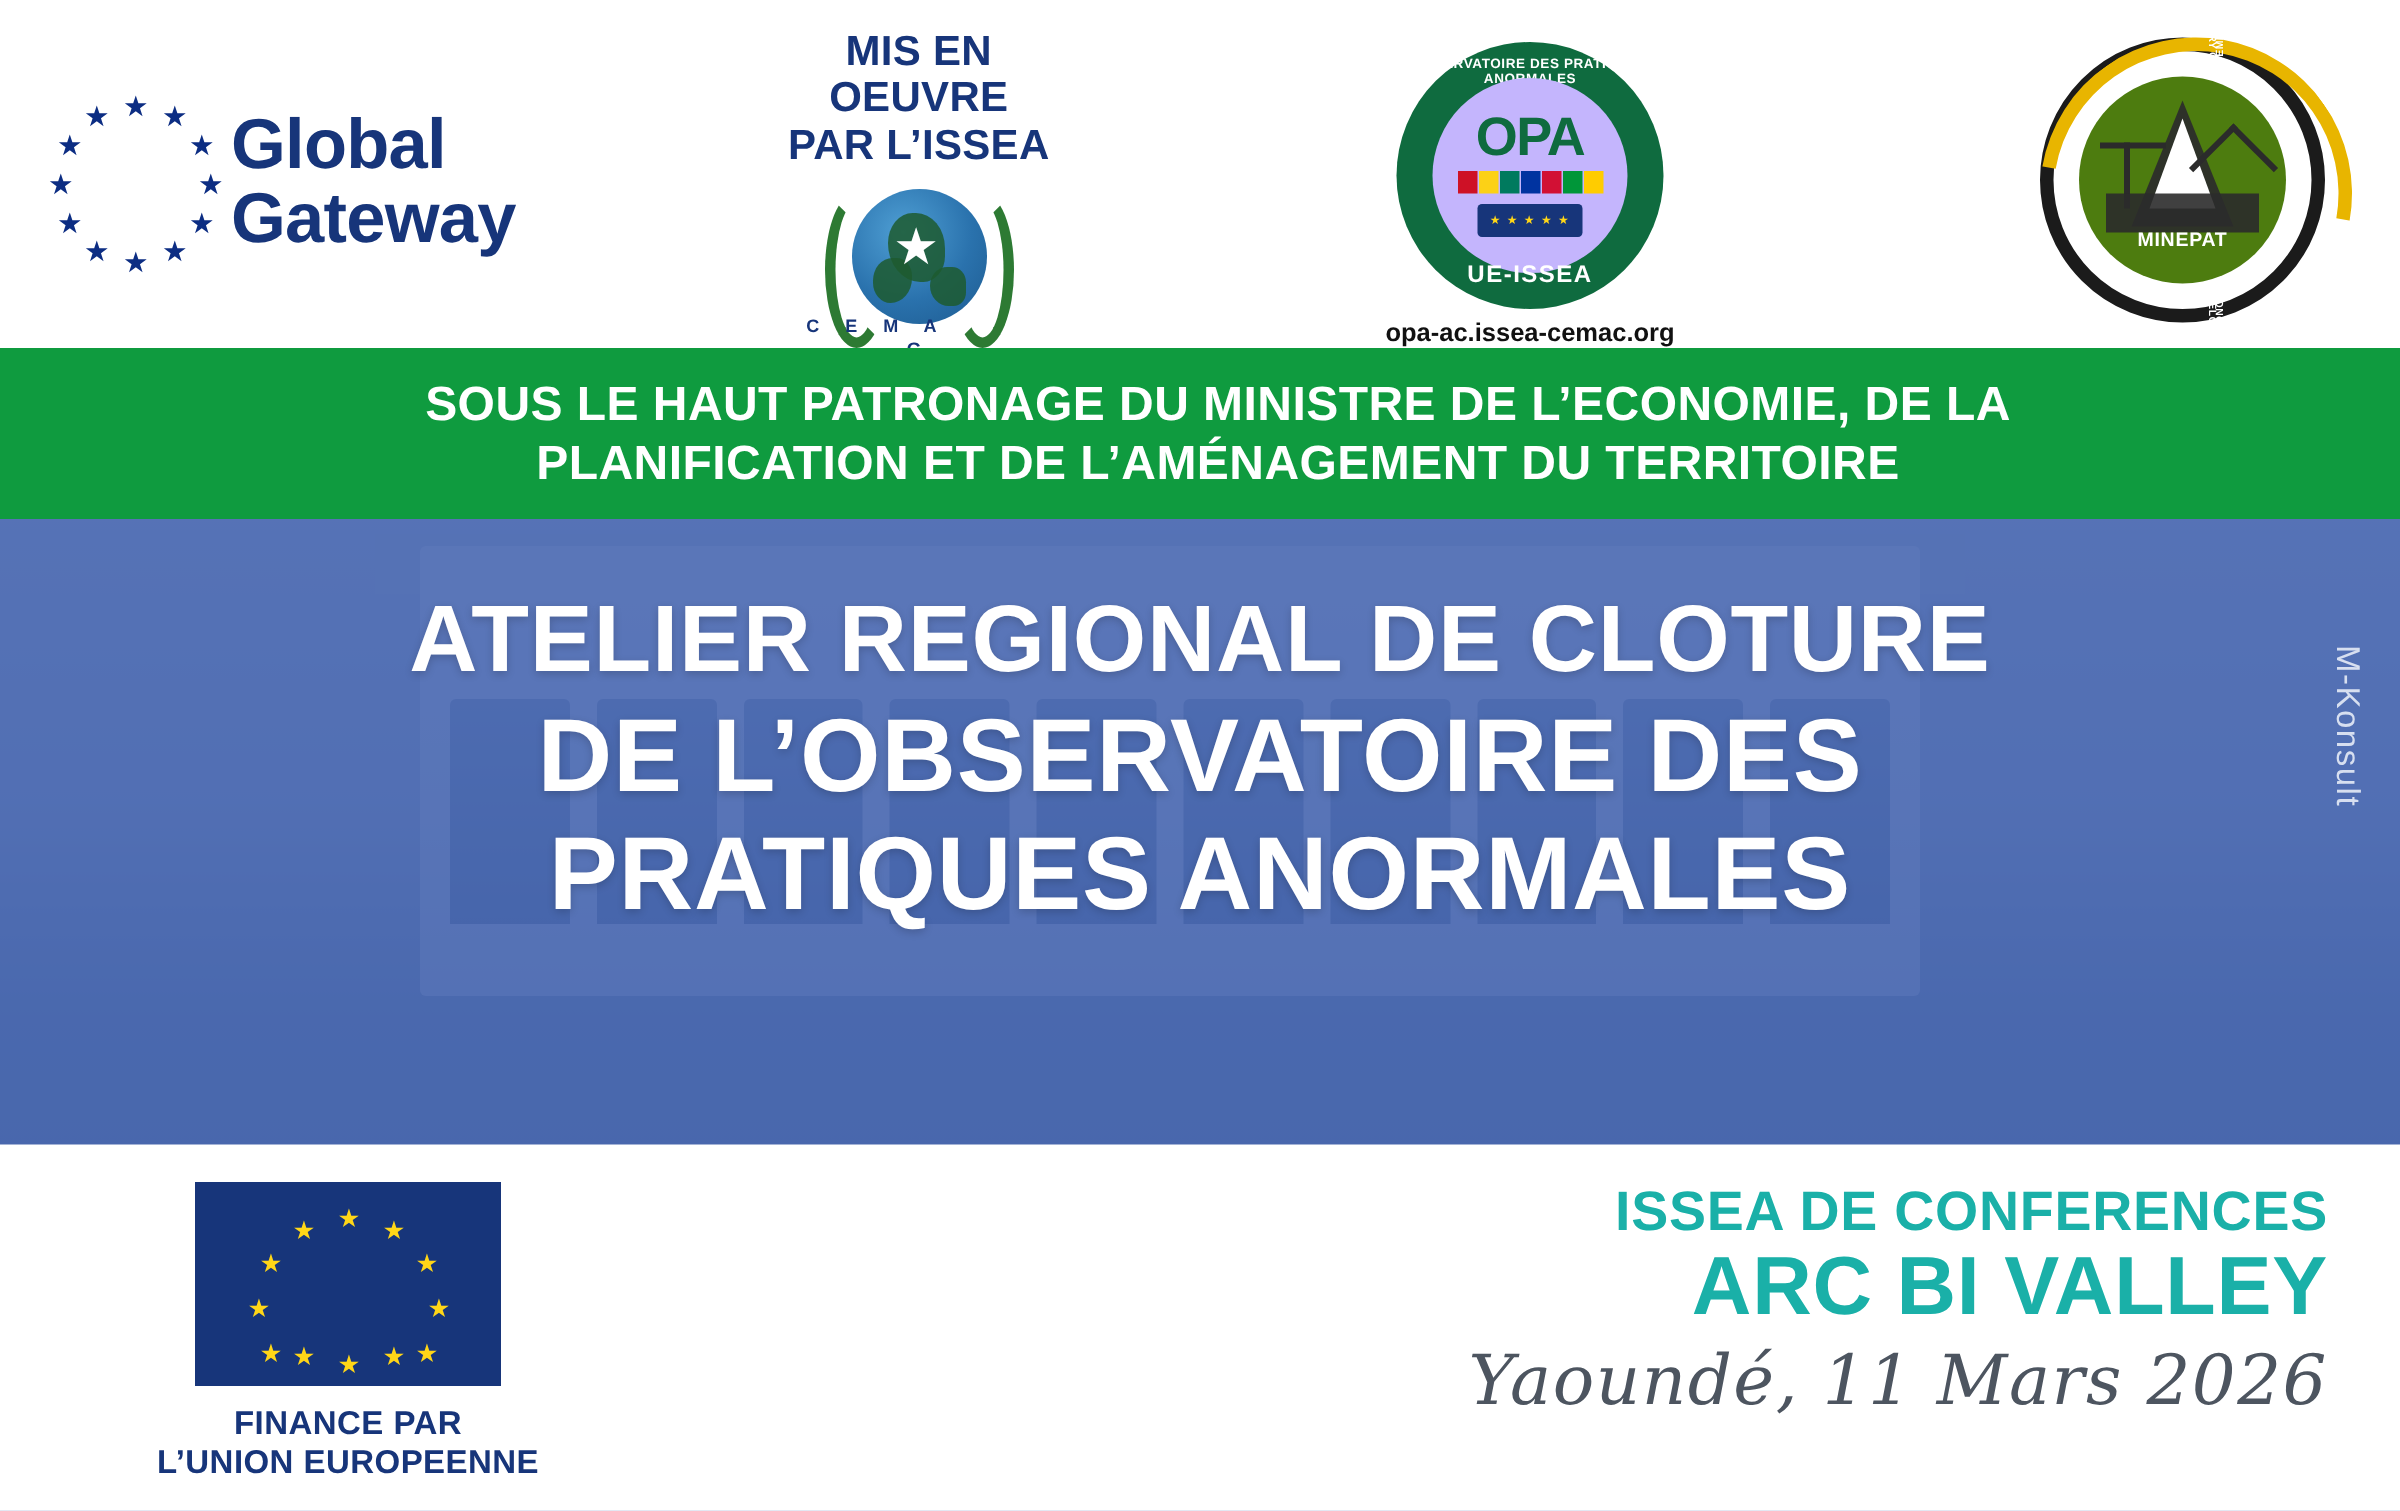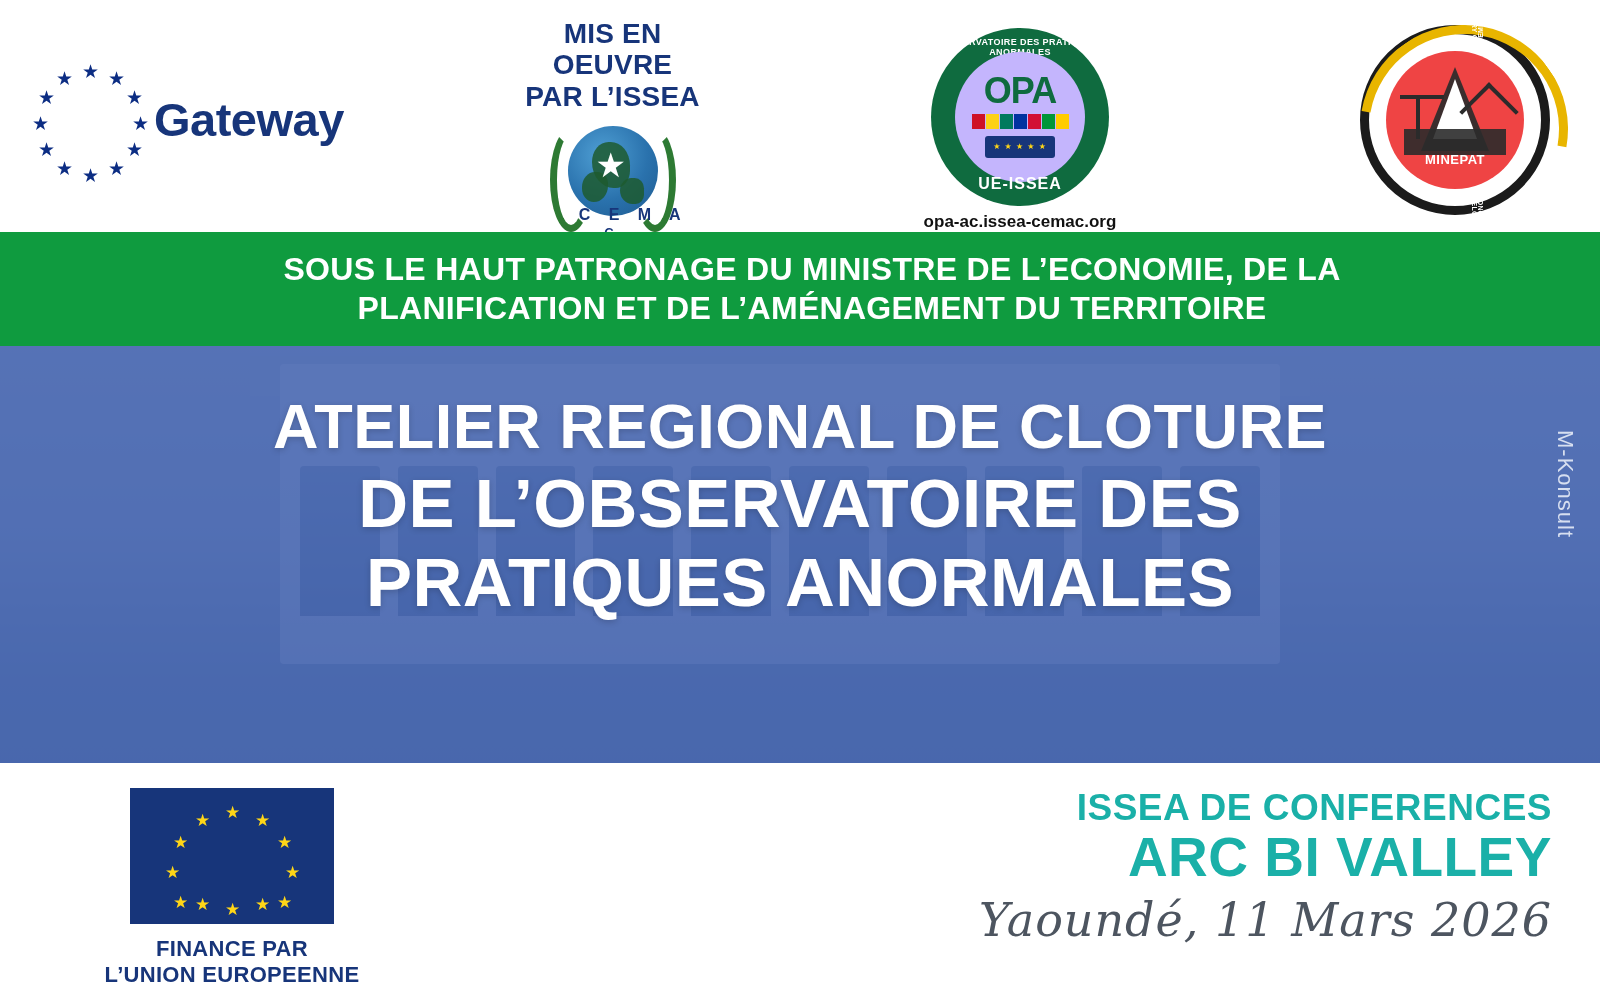--- a/index.html
+++ b/index.html
@@ -100,23 +100,23 @@
     width: 42px; height: 104px;
     border: 7px solid #2d7a33;
     border-radius: 50%;
   }
   .wreath-left { left: 12px; border-right-color: transparent; border-top-color: transparent; }
   .wreath-right { right: 12px; border-left-color: transparent; border-top-color: transparent; }
   .cemac-letters {
     position: absolute;
     left: 0; bottom: 26px;
     width: 150px;
-    text-align: right;
+    text-align: left;
     color: #17357a;
-    font-size: 16px;
+    font-size: 12px;
     font-weight: bold;
     letter-spacing: 7px;
   }
   .cemac-letters2 {
     position: absolute;
     left: 0; bottom: 10px;
     width: 150px;
     text-align: center;
     color: #17357a;
     font-size: 13px;
@@ -225,21 +225,21 @@
     border: 9px solid transparent;
     border-top-color: #e8b500;
     border-right-color: #e8b500;
     transform: rotate(-35deg);
   }
   .minepat-core {
     position: absolute;
     left: 26px; top: 26px;
     width: 138px; height: 138px;
     border-radius: 50%;
-    background: #ef4444;
+    background: #4d7c0f;
     overflow: hidden;
   }
   .minepat-tower {
     position: absolute;
     left: 50%; top: 16px;
     width: 0; height: 0;
     border-left: 34px solid transparent;
     border-right: 34px solid transparent;
     border-bottom: 84px solid #2b2b2b;
     transform: translateX(-50%);
@@ -491,20 +491,21 @@
         <span style="left:96px; top:80px;">★</span>
         <span style="left:78px; top:99px;">★</span>
         <span style="left:52px; top:106px;">★</span>
         <span style="left:26px; top:99px;">★</span>
         <span style="left:8px; top:80px;">★</span>
         <span style="left:2px; top:54px;">★</span>
         <span style="left:8px; top:28px;">★</span>
         <span style="left:26px; top:9px;">★</span>
       </div>
       <div class="gg-text">
+        <div>Global</div>
         <div>Gateway</div>
       </div>
     </div>
 
     <div class="issea">
       <div class="issea-top">MIS EN OEUVRE</div>
       <div class="issea-top">PAR L’ISSEA</div>
       <div class="issea-emblem">
         <div class="wreath-left"></div>
         <div class="wreath-right"></div>

